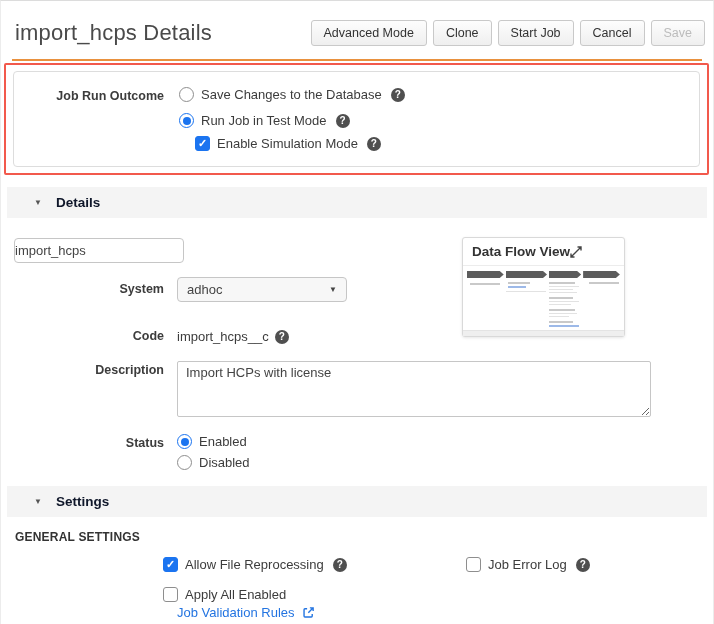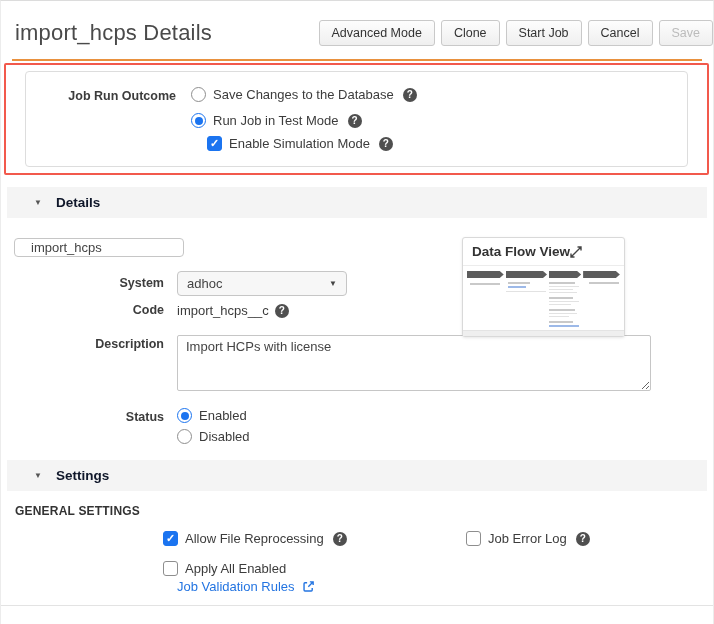--- a/index.html
+++ b/index.html
@@ -9,33 +9,33 @@
     font-family: "Liberation Sans", sans-serif;
     color: #3c3c3c; font-size: 13px;
     position: relative; overflow: hidden;
     border-top: 1px solid #dcdcdc;
     border-left: 1px solid #ececec;
     border-right: 1px solid #ececec;
   }
 
   
   .header { display: flex; align-items: center; justify-content: space-between;
-            padding: 19px 0 13px 14px; }
+            padding: 19px 8px 13px 14px; }
   .page-title { font-size: 22px; font-weight: 400; color: #4a4a4a; letter-spacing: 0.2px; }
   .btn-group { display: flex; gap: 6px; }
   .btn { background: linear-gradient(#fdfdfd, #efefef); border: 1px solid #c9c9c9;
          border-radius: 3px; padding: 5px 12px; font-size: 12.5px; color: #333;
          font-family: "Liberation Sans", sans-serif; cursor: pointer; white-space: nowrap; }
   .btn.disabled { color: #bcbcbc; cursor: default; }
 
   .orange-rule { border: 0; border-top: 2px solid #e9913e; margin: 0 11px; }
 
   
   .highlight-box { border: 2px solid #f2594c; border-radius: 2px; margin: 2px 4px 0 3px;
-                   padding: 6px 19px; }
+                   padding: 6px 7px; }
   .panel { border: 1px solid #dddddd; border-radius: 4px; background: #fff;
            padding: 15px 16px 15px 16px; }
   .jro-row { display: flex; }
   .jro-label { width: 134px; text-align: right; font-weight: bold; font-size: 12.5px;
                color: #3c3c3c; padding-top: 2px; flex: none; }
   .jro-controls { margin-left: 15px; display: flex; flex-direction: column; gap: 11px; }
   .choice-row { display: flex; align-items: center; gap: 7px; }
   .indented { margin-left: 16px; }
 
   
@@ -60,22 +60,22 @@
                  display: flex; align-items: center; gap: 14px; cursor: pointer; }
   .section-bar .tri { font-size: 8px; color: #555; }
   .section-bar .sec-title { font-size: 13.5px; font-weight: bold; color: #0f172a; }
 
   
   .details-body { position: relative; padding-top: 20px; }
   .field-row { display: flex; align-items: flex-start; margin-bottom: 14px; }
   .field-label { width: 163px; text-align: right; font-weight: bold; font-size: 12.5px;
                  padding-top: 5px; flex: none; }
   .field-control { margin-left: 13px; }
-  .text-input { width: 170px; height: 19px; border: 1px solid #c6c6c6; border-radius: 4px;
-                padding: 0 16px; font-size: 13px; color: #444;
+  .text-input { width: 170px; height: 25px; border: 1px solid #c6c6c6; border-radius: 4px;
+                padding: 0 0; font-size: 13px; color: #444;
                 font-family: "Liberation Sans", sans-serif; }
   .select { width: 170px; height: 25px; border: 1px solid #c6c6c6; border-radius: 4px;
             background: #f7f7f7; display: flex; align-items: center;
             justify-content: space-between; padding: 0 9px; cursor: pointer; color: #444; }
   .select .caret { font-size: 8px; color: #444; }
   .static-value { padding-top: 5px; display: flex; align-items: center; gap: 4px; }
   textarea.desc { width: 474px; height: 56px; border: 1px solid #c6c6c6; border-radius: 2px;
                   padding: 3px 8px; font-size: 13px; color: #444; resize: both;
                   font-family: "Liberation Sans", sans-serif; }
   .status-col { display: flex; flex-direction: column; gap: 6px; padding-top: 3px; }
@@ -158,21 +158,21 @@
 </div>
 
 <div class="details-body">
 
   <div class="field-row">
     <div class="field-control">
       <input class="text-input" type="text" value="import_hcps" style="">
     </div>
   </div>
 
-  <div class="field-row" style="margin-bottom:4px;">
+  <div class="field-row" style="margin-bottom:24px;">
     <div class="field-label">System</div>
     <div class="field-control">
       <div class="select">
         <span>adhoc</span>
         <span class="caret">▼</span>
       </div>
     </div>
   </div>
 
   <div class="field-row" style="margin-bottom:17px;">

